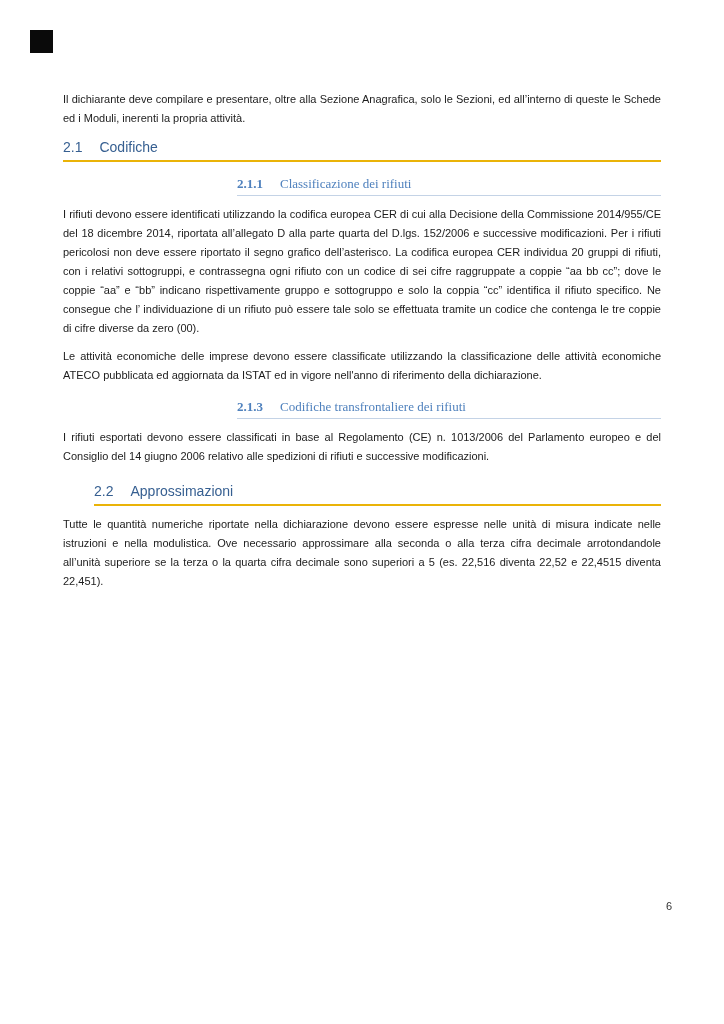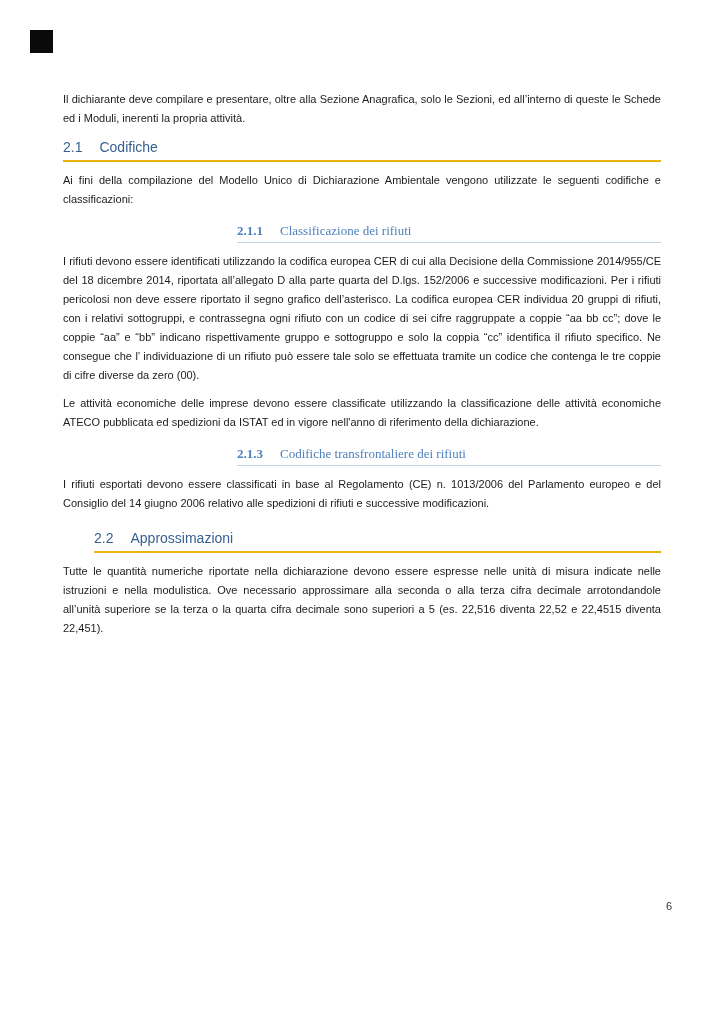--- a/index.html
+++ b/index.html
@@ -88,28 +88,27 @@
 
   <div class="corner-mark"></div>
 
   <div class="content">
 
     <p class="body-text">Il dichiarante deve compilare e presentare, oltre alla Sezione Anagrafica, solo le Sezioni, ed all’interno di queste le Schede ed i Moduli, inerenti la propria attività.</p>
 
     <h2 class="sec-heading">
       <span class="sec-num">2.1</span><span class="sec-title">Codifiche</span>
     </h2>
-    <p class="body-text spaced">Ai fini della compilazione del Modello Unico di Dichiarazione Ambientale vengono utilizzate le seguenti codifiche e classificazioni:</p>
 
     <h3 class="sub-heading">
       <span class="sub-num">2.1.1</span><span class="sub-title">Classificazione dei rifiuti</span>
     </h3>
     <p class="body-text spaced">I rifiuti devono essere identificati utilizzando la codifica europea CER di cui alla Decisione della Commissione 2014/955/CE del 18 dicembre 2014, riportata all’allegato D alla parte quarta del D.lgs. 152/2006 e successive modificazioni. Per i rifiuti pericolosi non deve essere riportato il segno grafico dell’asterisco. La codifica europea CER individua 20 gruppi di rifiuti, con i relativi sottogruppi, e contrassegna ogni rifiuto con un codice di sei cifre raggruppate a coppie “aa bb cc”; dove le coppie “aa” e “bb” indicano rispettivamente gruppo e sottogruppo e solo la coppia “cc” identifica il rifiuto specifico. Ne consegue che l’ individuazione di un rifiuto può essere tale solo se effettuata tramite un codice che contenga le tre coppie di cifre diverse da zero (00).</p>
 
-    <p class="body-text spaced">Le attività economiche delle imprese devono essere classificate utilizzando la classificazione delle attività economiche ATECO pubblicata ed spedizioni da ISTAT ed in vigore nell'anno di riferimento della dichiarazione.</p>
+    <p class="body-text spaced">Le attività economiche delle imprese devono essere classificate utilizzando la classificazione delle attività economiche ATECO pubblicata ed aggiornata da ISTAT ed in vigore nell'anno di riferimento della dichiarazione.</p>
 
     <h3 class="sub-heading">
       <span class="sub-num">2.1.3</span><span class="sub-title">Codifiche transfrontaliere dei rifiuti</span>
     </h3>
     <p class="body-text spaced">I rifiuti esportati devono essere classificati in base al Regolamento (CE) n. 1013/2006 del Parlamento europeo e del Consiglio del 14 giugno 2006 relativo alle spedizioni di rifiuti e successive modificazioni.</p>
 
     <h2 class="sec-heading" style="margin-top:16px;margin-left:31px;">
       <span class="sec-num">2.2</span><span class="sec-title">Approssimazioni</span>
     </h2>
     <p class="body-text spaced">Tutte le quantità numeriche riportate nella dichiarazione devono essere espresse nelle unità di misura indicate nelle istruzioni e nella modulistica. Ove necessario approssimare alla seconda o alla terza cifra decimale arrotondandole all’unità superiore se la terza o la quarta cifra decimale sono superiori a 5 (es. 22,516 diventa 22,52 e 22,4515 diventa 22,451).</p>

